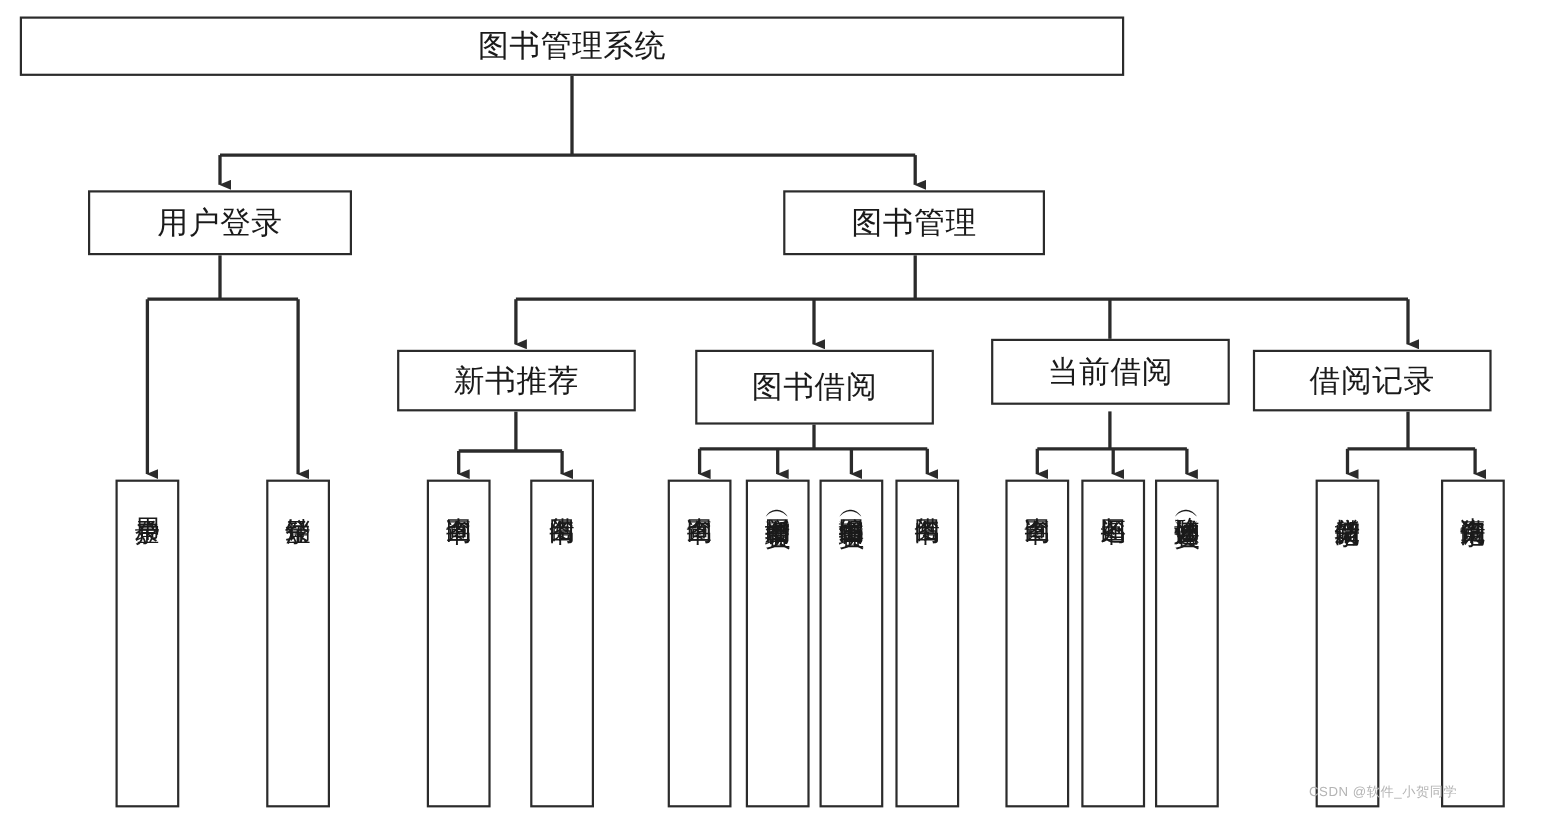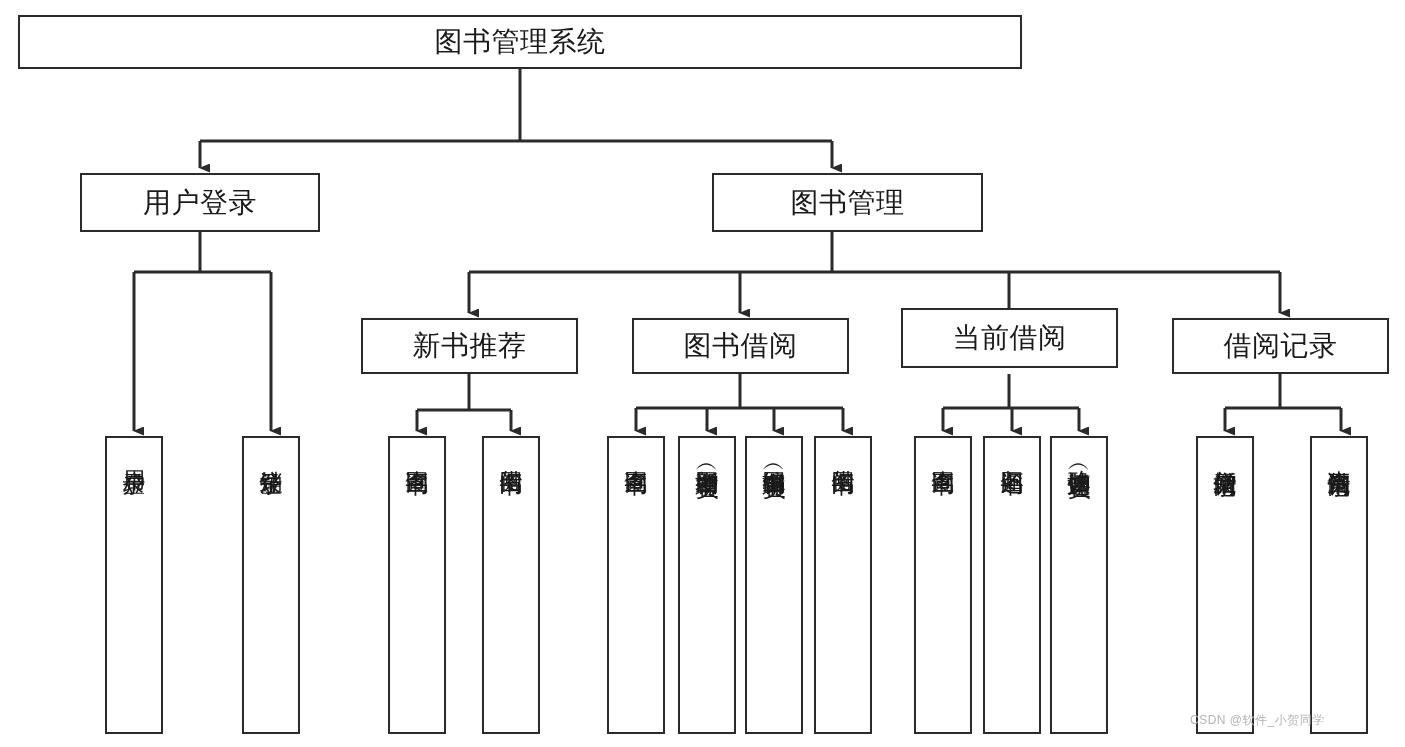--- a/index.html
+++ b/index.html
@@ -122,37 +122,37 @@
   </svg>
 
   <div class="node horizontal" style="left: 18px; top: 15px; width: 1004px; height: 54px;">
     <span class="label">图书管理系统</span>
   </div>
 
   <div class="node horizontal" style="left: 80px; top: 173px; width: 240px; height: 59px;">
     <span class="label">用户登录</span>
   </div>
 
-  <div class="node horizontal" style="left: 712px; top: 173px; width: 271px; height: 59px;">
+  <div class="node horizontal" style="left: 712px; top: 173px; width: 238px; height: 59px;">
     <span class="label">图书管理</span>
   </div>
 
   <div class="node horizontal" style="left: 361px; top: 318px; width: 217px; height: 56px;">
     <span class="label">新书推荐</span>
   </div>
 
-  <div class="node horizontal" style="left: 632px; top: 318px; width: 217px; height: 56px;">
+  <div class="node horizontal" style="left: 632px; top: 318px; width: 217px; height: 68px;">
     <span class="label">图书借阅</span>
   </div>
 
   <div class="node horizontal" style="left: 901px; top: 308px; width: 217px; height: 60px;">
     <span class="label">当前借阅</span>
   </div>
 
-  <div class="node horizontal" style="left: 1172px; top: 318px; width: 217px; height: 56px;">
+  <div class="node horizontal" style="left: 1139px; top: 318px; width: 217px; height: 56px;">
     <span class="label">借阅记录</span>
   </div>
 
   <div class="node vertical" style="left: 105px; top: 436px; width: 58px; height: 298px;">
     <span class="label">用户登录</span>
   </div>
 
   <div class="node vertical" style="left: 242px; top: 436px; width: 58px; height: 298px;">
     <span class="label">注销登录</span>
   </div>

